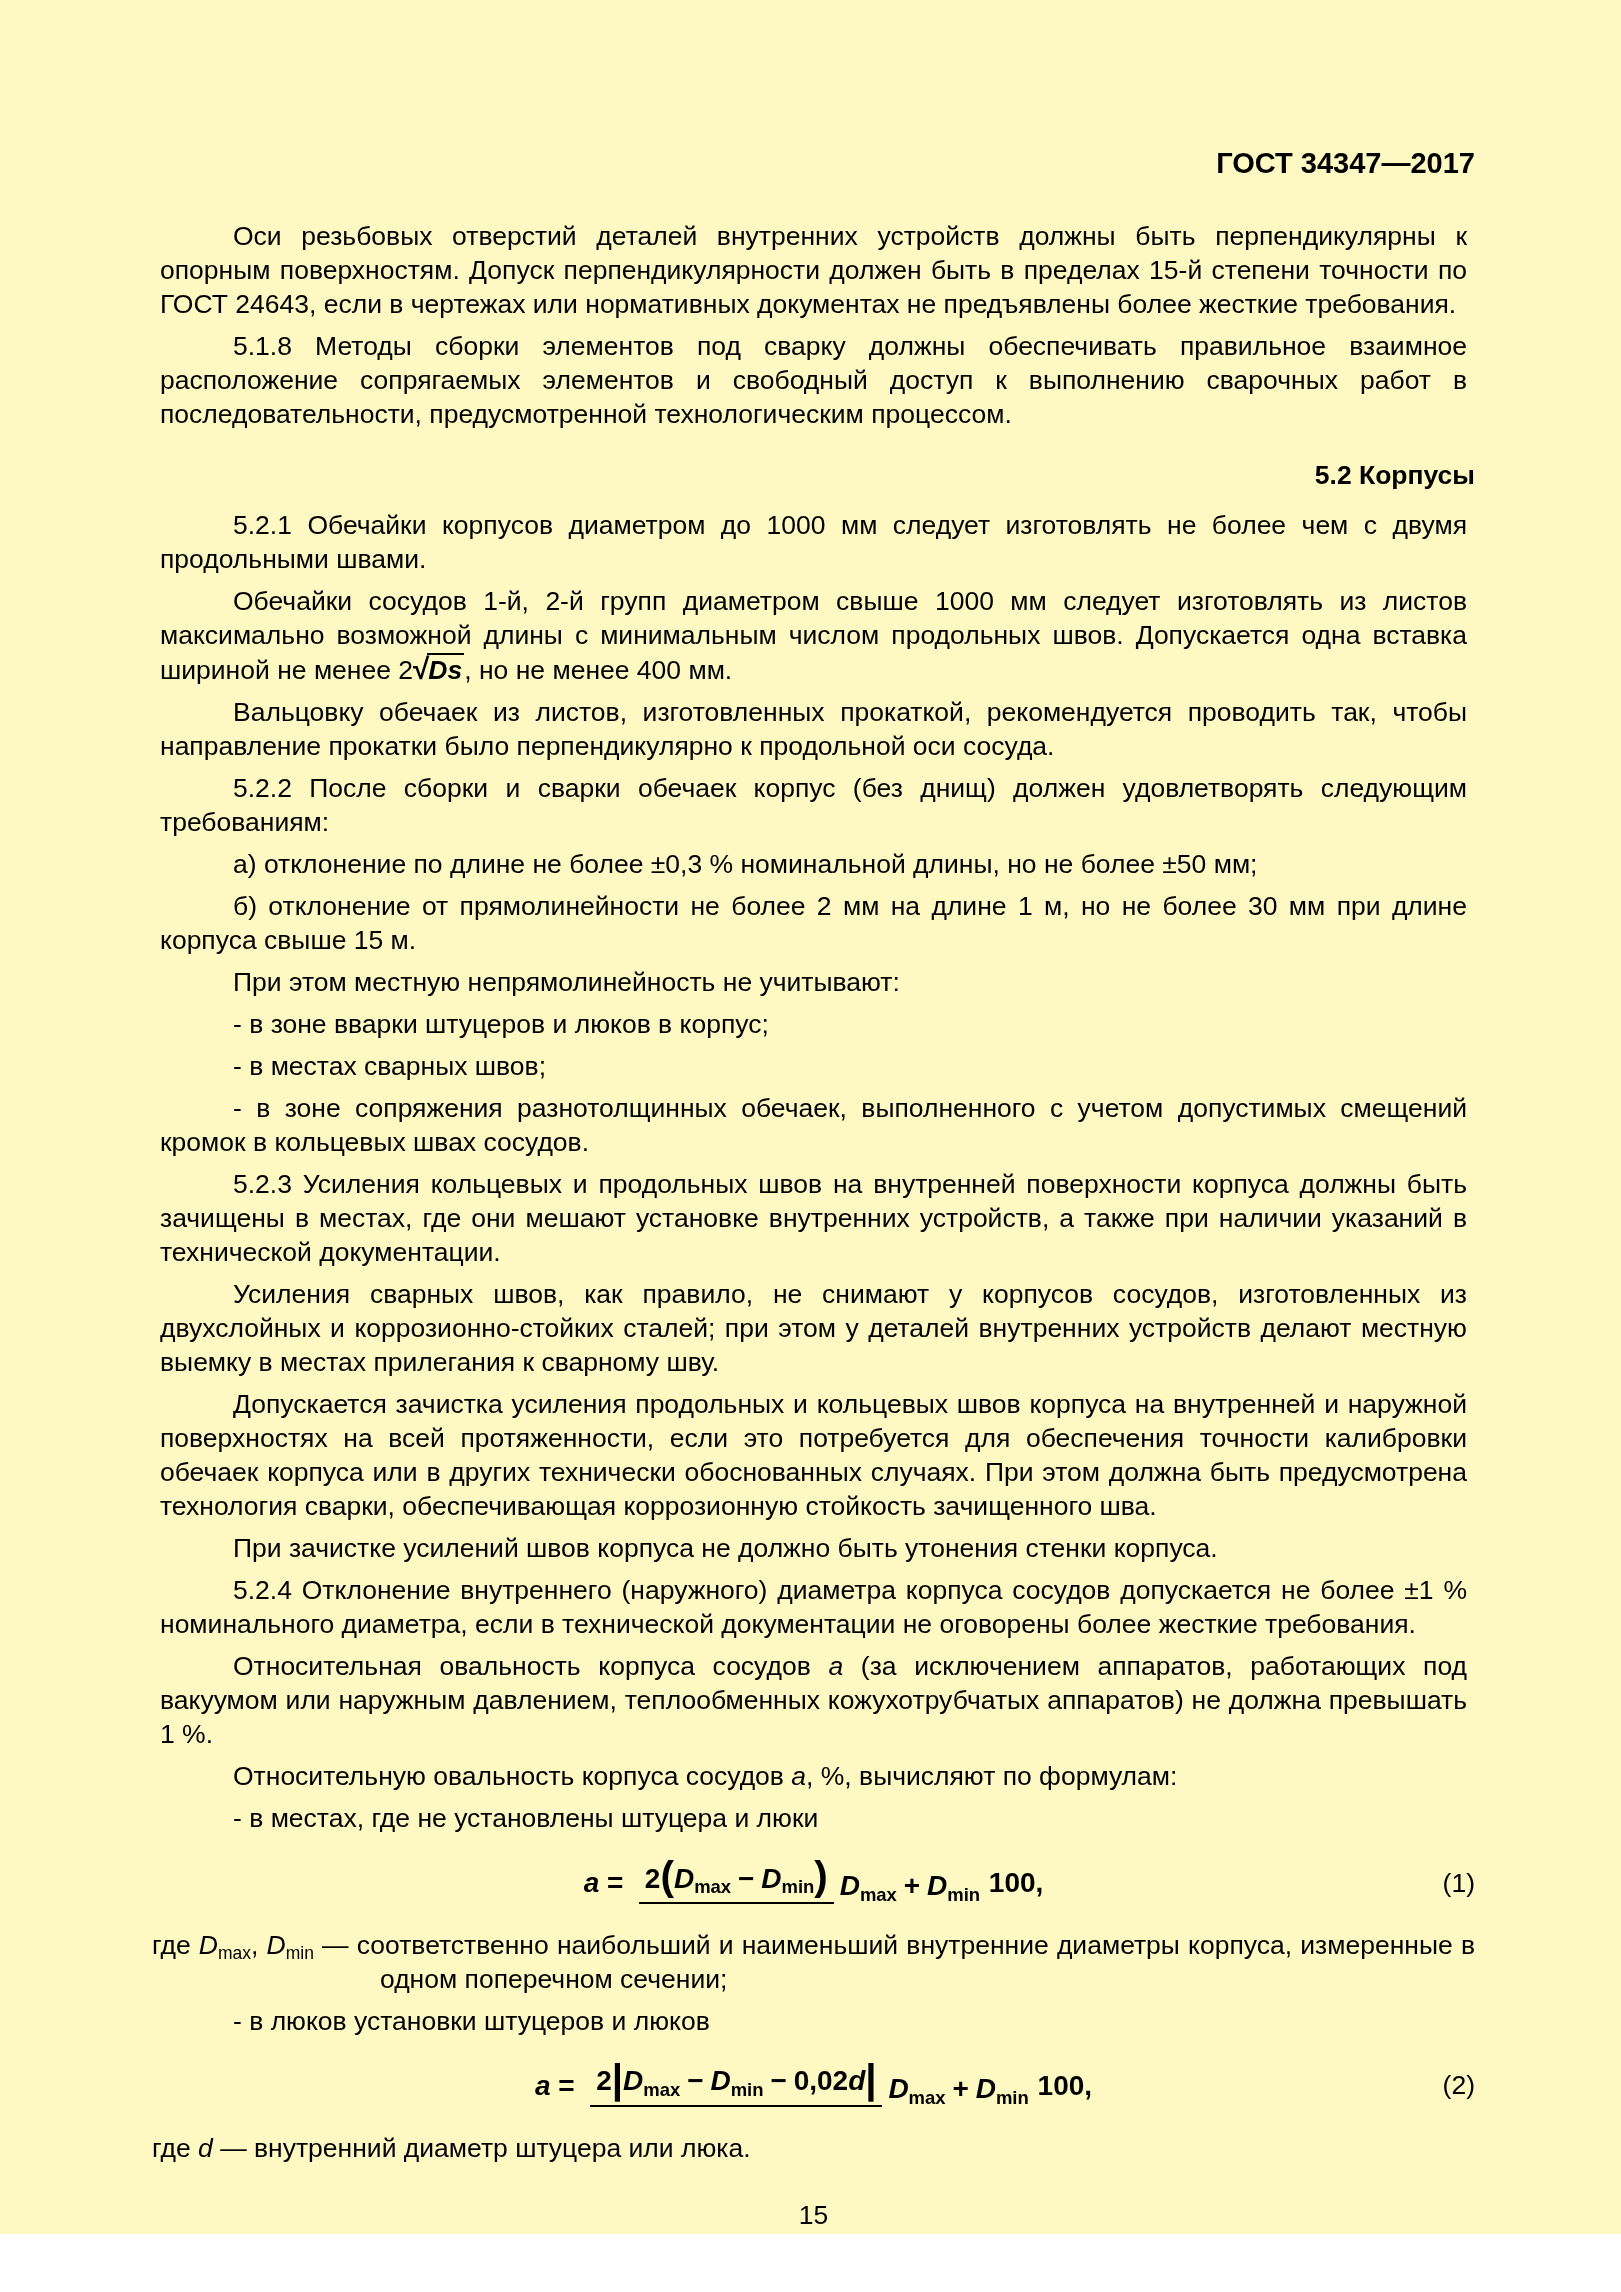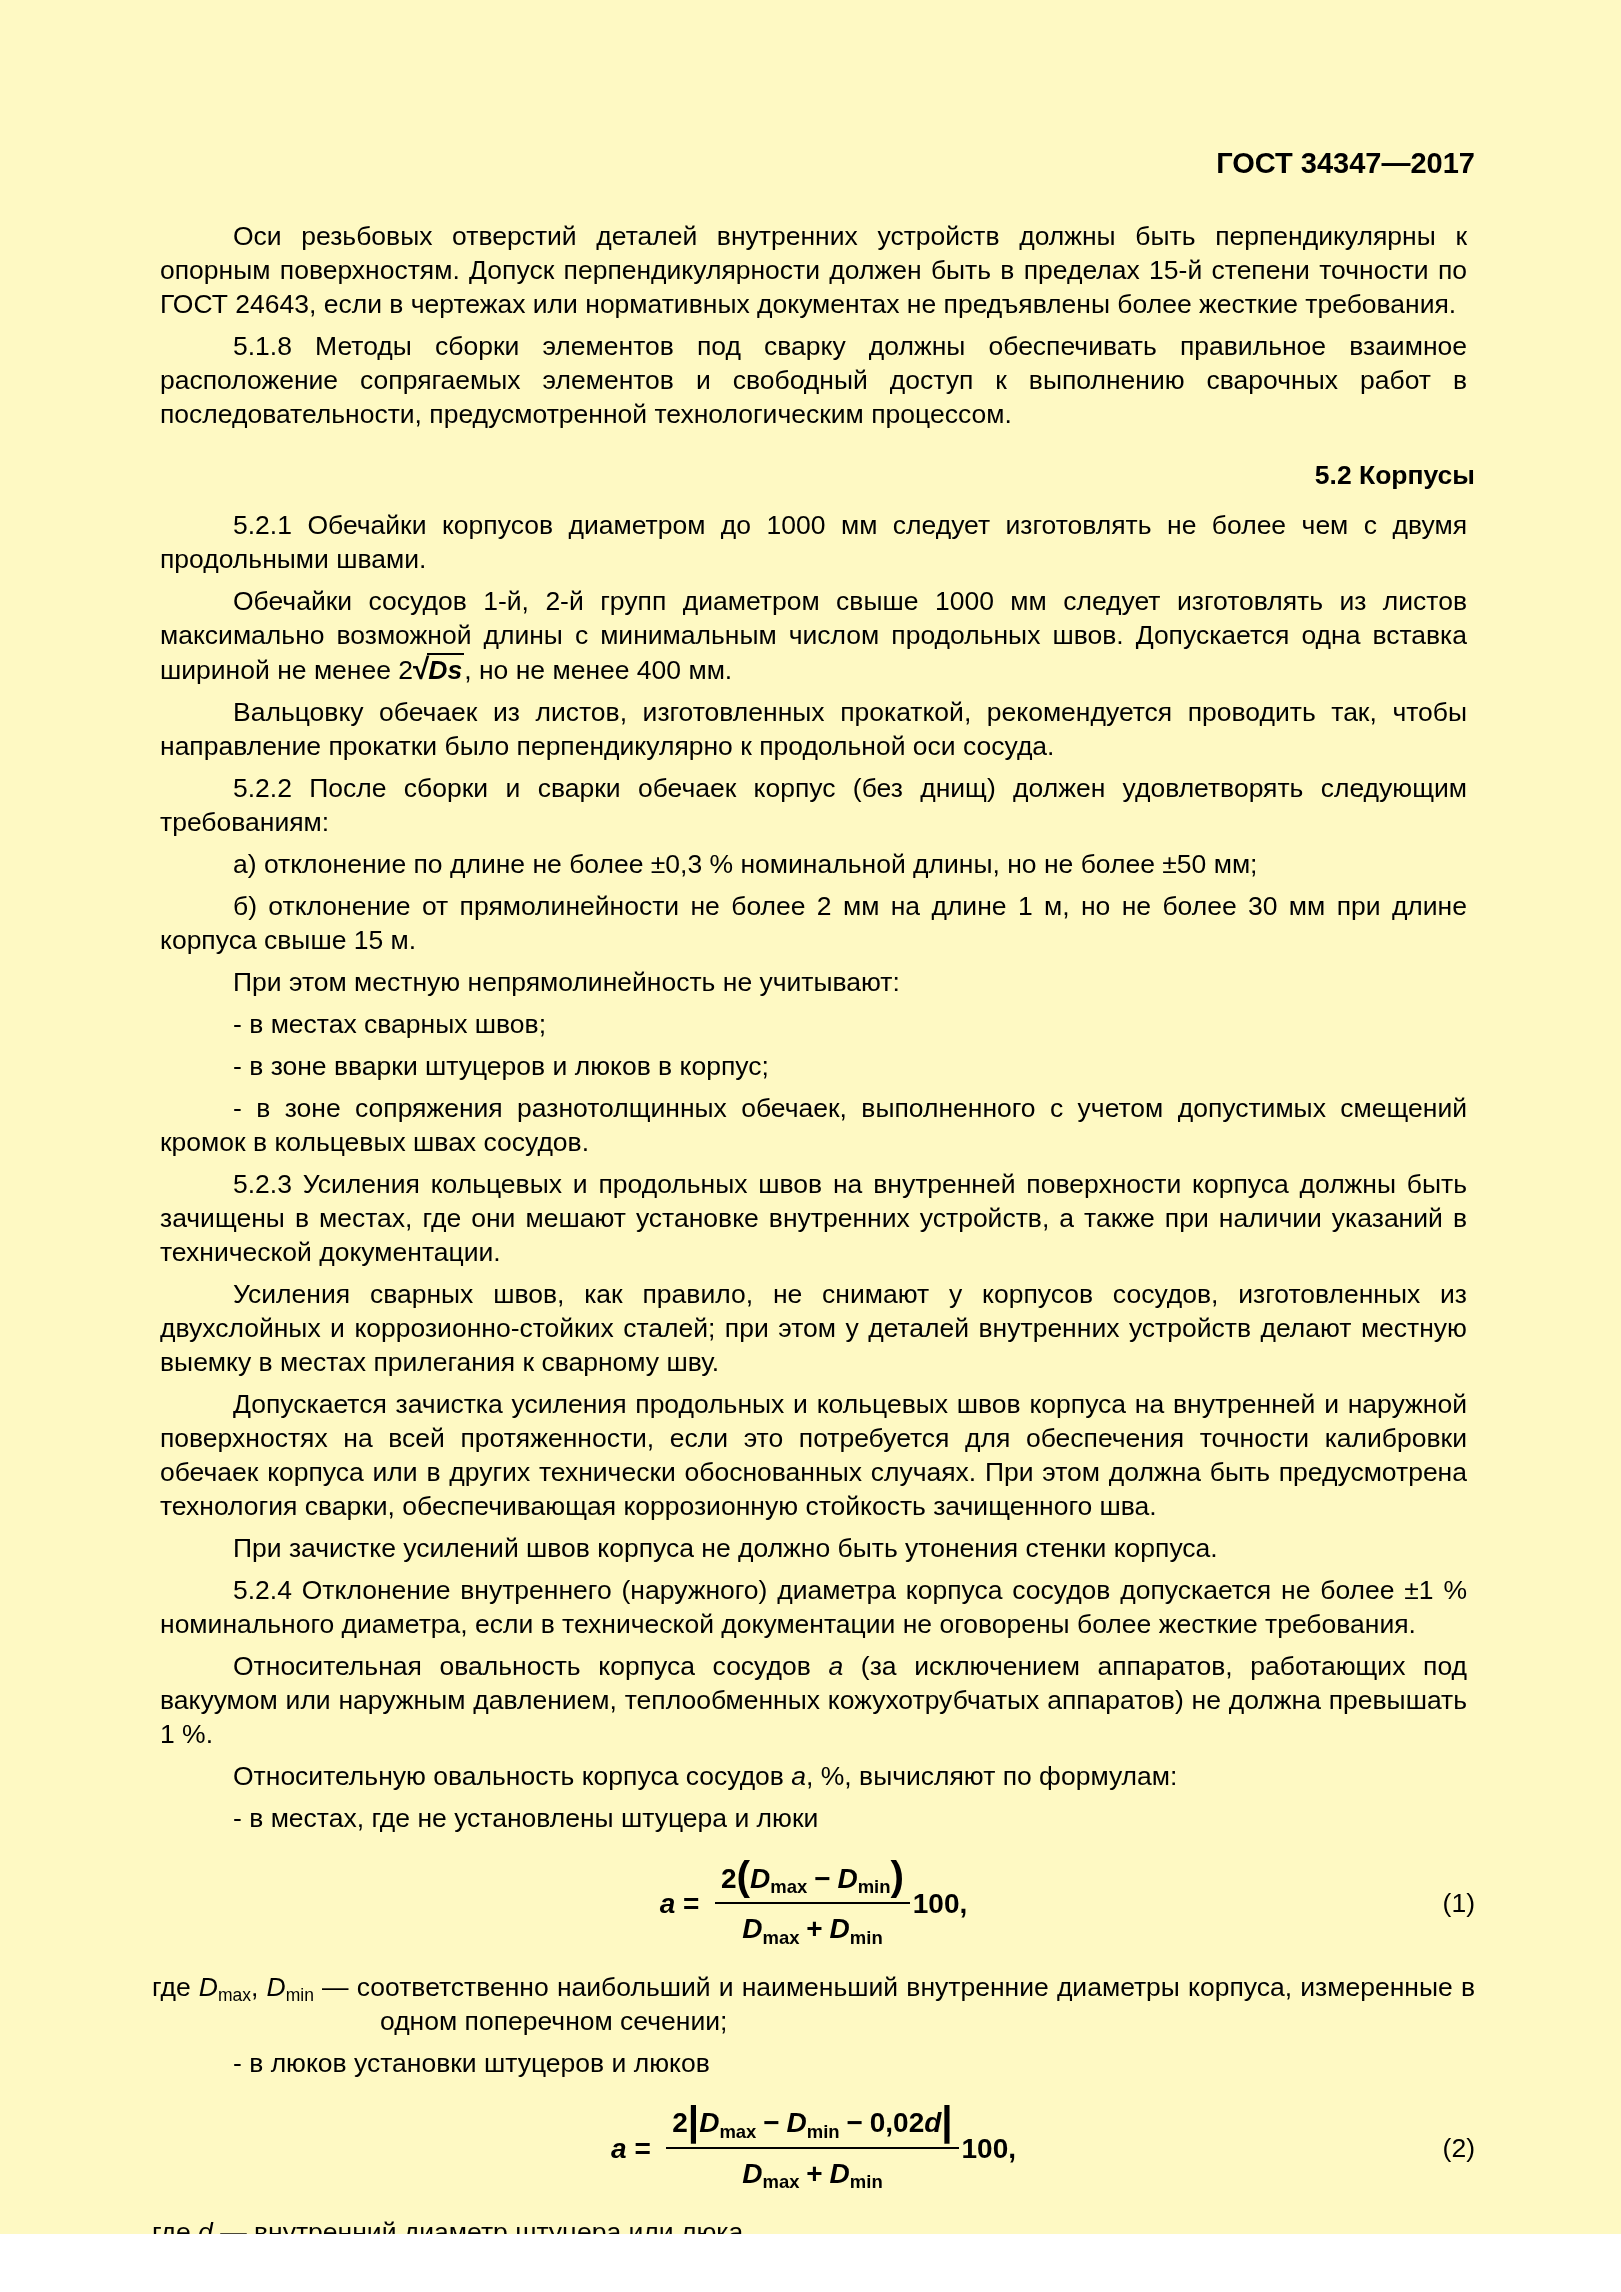--- a/index.html
+++ b/index.html
@@ -81,21 +81,21 @@
   }
   .eq-number {
     flex: 0 0 auto;
     width: 82px;
     text-align: right;
     font-weight: normal;
     font-size: 26.5px;
   }
   .frac {
     display: inline-flex;
-    flex-direction: column;
+    flex-direction: row;
     align-items: center;
     margin: 0 2.9px 0 7.8px;
     text-align: center;
   }
   .frac .num {
     display: block;
     border-bottom: 2.9px solid #000;
     padding: 0 5.9px 6.9px 5.9px;
     white-space: nowrap;
   }
@@ -139,23 +139,23 @@
   <p class="para">Вальцовку обечаек из листов, изготовленных прокаткой, рекомендуется проводить так, чтобы направление прокатки было перпендикулярно к продольной оси сосуда.</p>
 
   <p class="para">5.2.2 После сборки и сварки обечаек корпус (без днищ) должен удовлетворять следующим требованиям:</p>
 
   <p class="para">а) отклонение по длине не более ±0,3 % номинальной длины, но не более ±50 мм;</p>
 
   <p class="para">б) отклонение от прямолинейности не более 2 мм на длине 1 м, но не более 30 мм при длине корпуса свыше 15 м.</p>
 
   <p class="para">При этом местную непрямолинейность не учитывают:</p>
 
+  <p class="para">- в зоне вварки штуцеров и люков в корпус;</p>
+
   <p class="para">- в местах сварных швов;</p>
-
-  <p class="para">- в зоне вварки штуцеров и люков в корпус;</p>
 
   <p class="para">- в зоне сопряжения разнотолщинных обечаек, выполненного с учетом допустимых смещений кромок в кольцевых швах сосудов.</p>
 
   <p class="para">5.2.3 Усиления кольцевых и продольных швов на внутренней поверхности корпуса должны быть зачищены в местах, где они мешают установке внутренних устройств, а также при наличии указаний в технической документации.</p>
 
   <p class="para">Усиления сварных швов, как правило, не снимают у корпусов сосудов, изготовленных из двухслойных и коррозионно-стойких сталей; при этом у деталей внутренних устройств делают местную выемку в местах прилегания к сварному шву.</p>
 
   <p class="para">Допускается зачистка усиления продольных и кольцевых швов корпуса на внутренней и наружной поверхностях на всей протяженности, если это потребуется для обеспечения точности калибровки обечаек корпуса или в других технически обоснованных случаях. При этом должна быть предусмотрена технология сварки, обеспечивающая коррозионную стойкость зачищенного шва.</p>
 
   <p class="para">При зачистке усилений швов корпуса не должно быть утонения стенки корпуса.</p>

